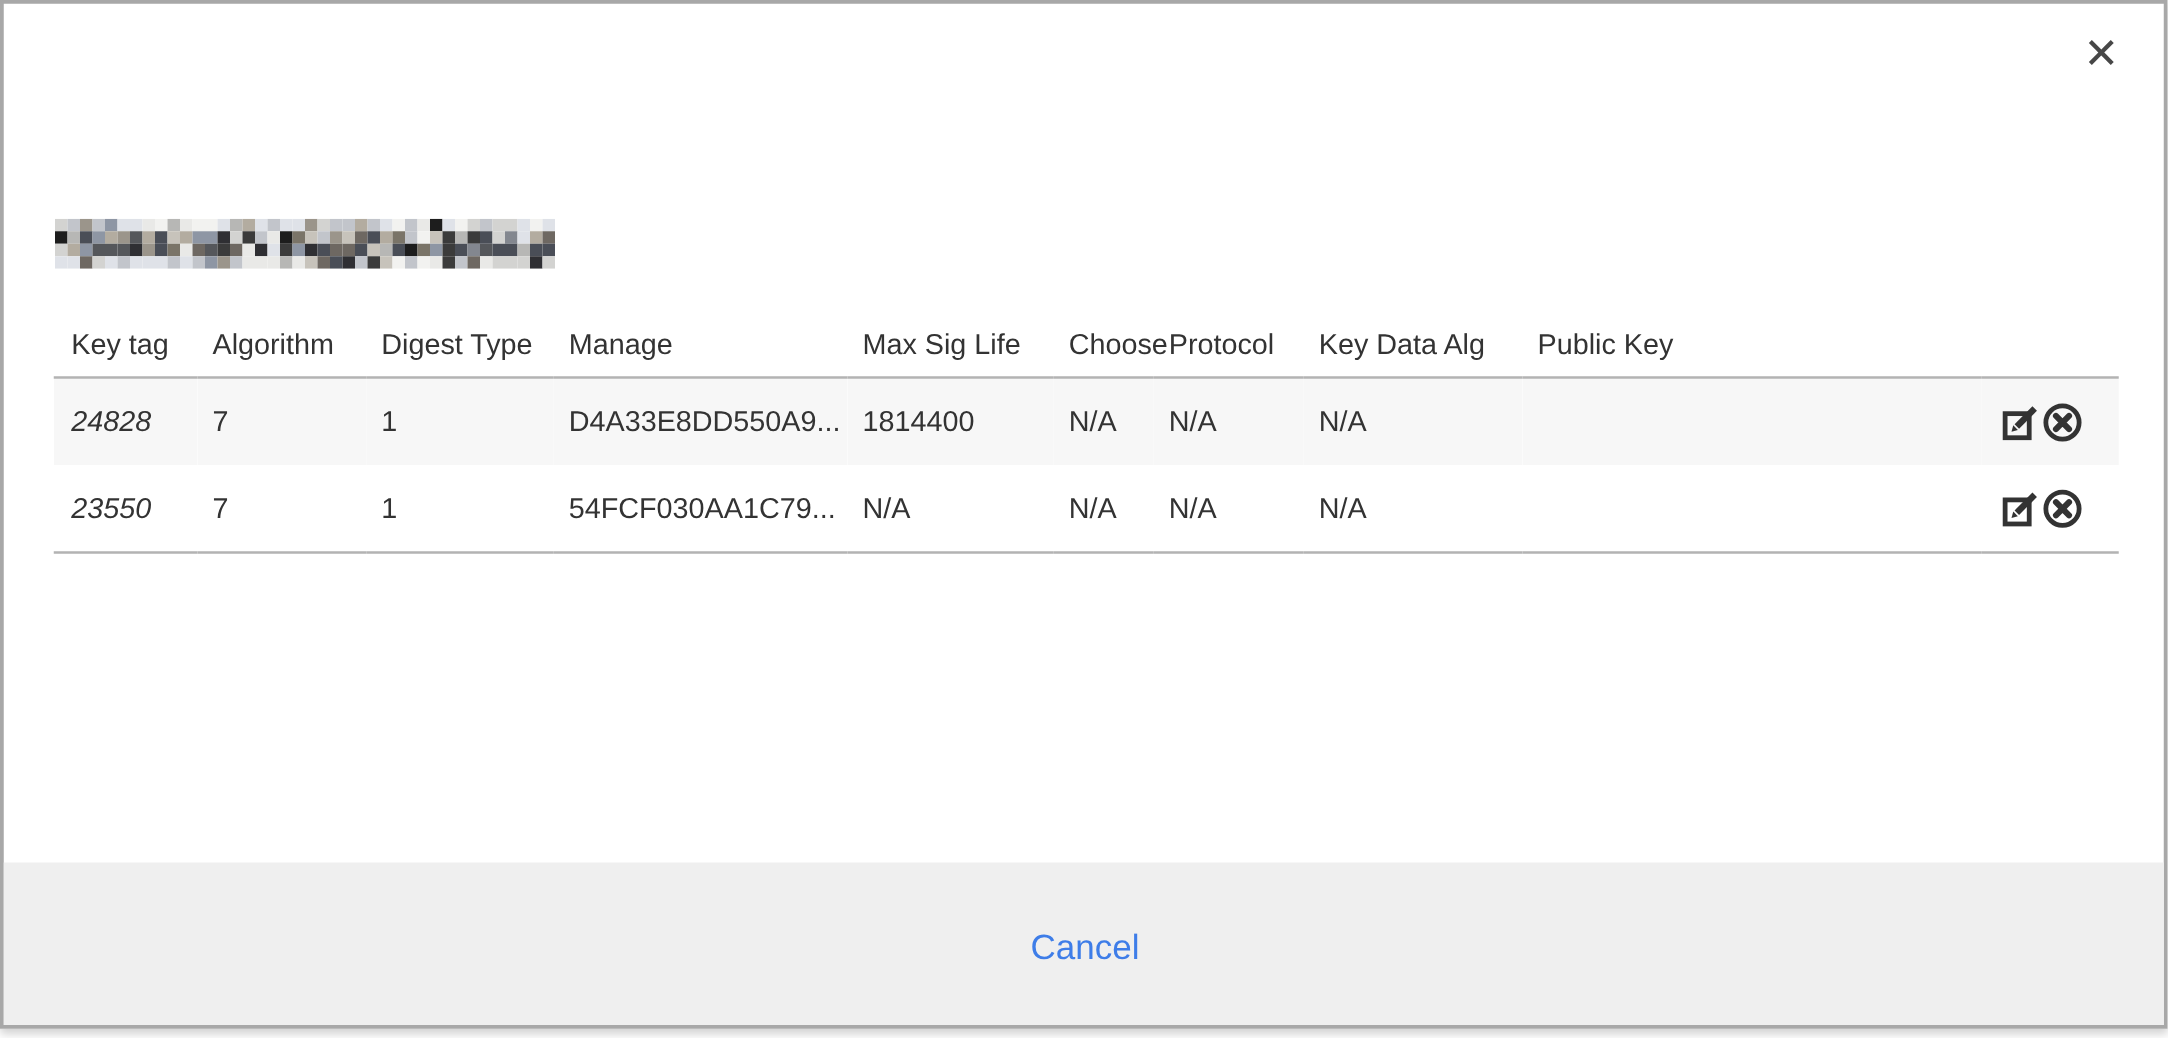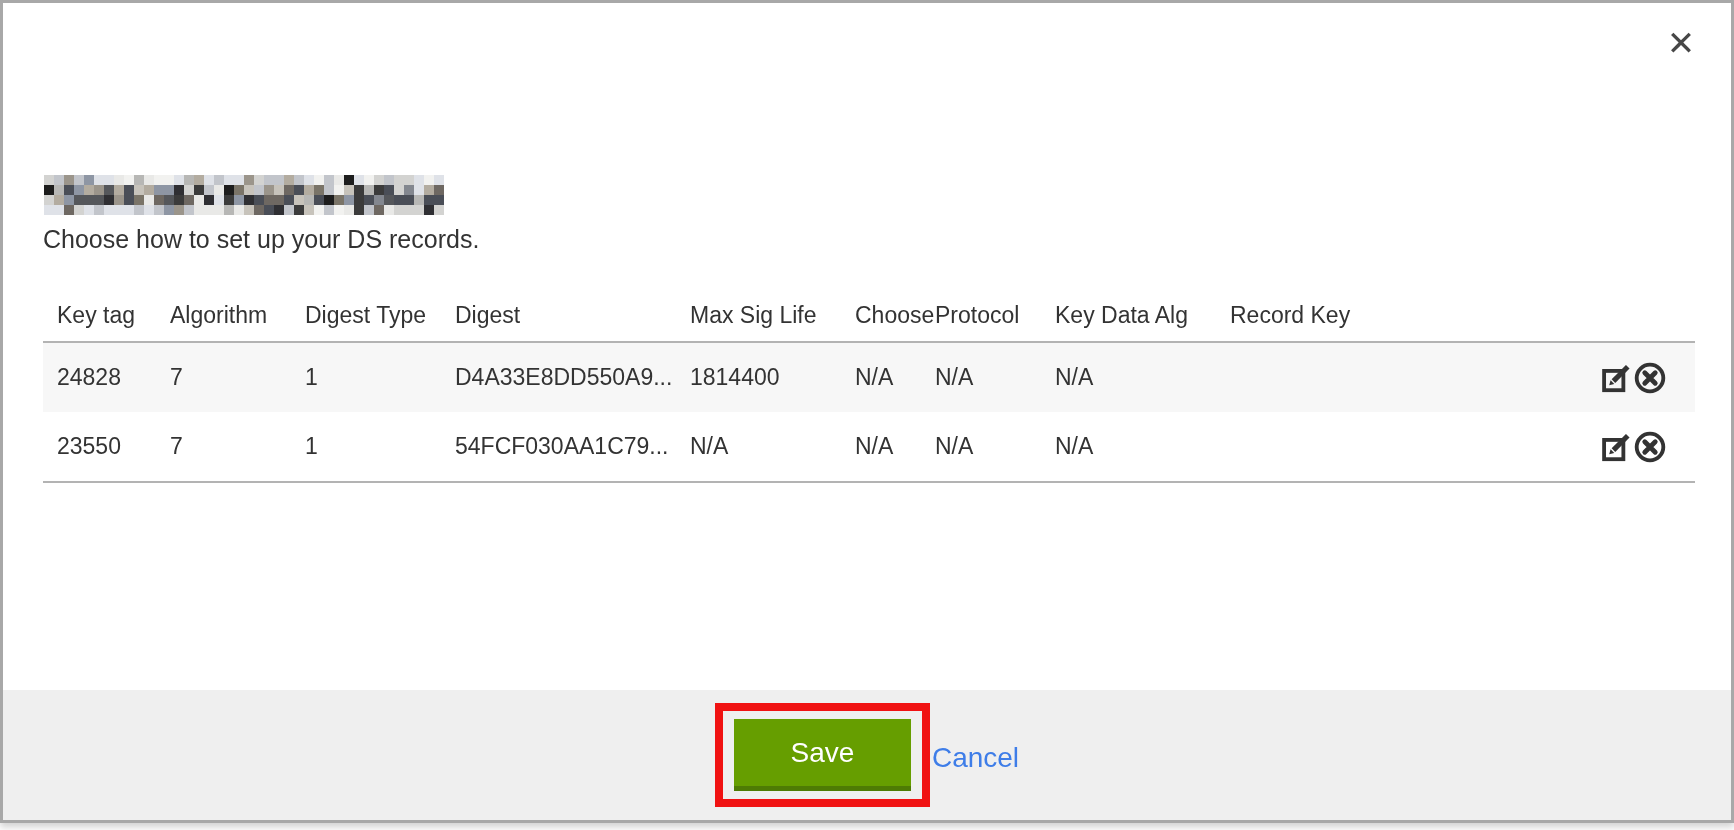--- a/index.html
+++ b/index.html
@@ -53,21 +53,21 @@
     font-size: 23px; font-weight: 400; color: #333333;
     padding: 0 0 6px 12px; white-space: nowrap;
     border-bottom: 2px solid #b3b3b3;
   }
   table.ds-table th:first-child { padding-left: 14px; }
   table.ds-table td {
     height: 70px; vertical-align: middle;
     font-size: 23px; color: #333333;
     padding: 0 0 0 12px; white-space: nowrap; overflow: hidden;
   }
-  table.ds-table td:first-child { padding-left: 14px; }
+  table.ds-table td:first-child { padding-left: 14px; font-style: italic; }
   table.ds-table tbody tr:nth-child(odd) { background: #f7f7f7; }
   td.actions-cell { text-align: right; padding-right: 28px !important; }
   .icon-btn {
     display: inline-block; vertical-align: middle;
     background: none; border: none; padding: 0; cursor: pointer;
     line-height: 0;
   }
   .add-btn {
     display: inline-block;
     margin: 13px 0 0 45px;
@@ -111,46 +111,45 @@
 
 <div class="modal">
 
   <div class="close-btn">
     <span>✕</span>
   </div>
 
 
   <div class="domain-redacted" id="domain-mosaic"><i style="background: rgb(211, 211, 209);"></i><i style="background: rgb(194, 197, 203);"></i><i style="background: rgb(155, 149, 139);"></i><i style="background: rgb(194, 197, 203);"></i><i style="background: rgb(142, 150, 164);"></i><i style="background: rgb(223, 226, 232);"></i><i style="background: rgb(223, 226, 232);"></i><i style="background: rgb(233, 233, 231);"></i><i style="background: rgb(242, 242, 240);"></i><i style="background: rgb(183, 183, 181);"></i><i style="background: rgb(233, 233, 231);"></i><i style="background: rgb(242, 242, 240);"></i><i style="background: rgb(242, 242, 240);"></i><i style="background: rgb(223, 226, 232);"></i><i style="background: rgb(183, 183, 181);"></i><i style="background: rgb(179, 172, 160);"></i><i style="background: rgb(223, 226, 232);"></i><i style="background: rgb(194, 197, 203);"></i><i style="background: rgb(223, 226, 232);"></i><i style="background: rgb(223, 226, 232);"></i><i style="background: rgb(155, 149, 139);"></i><i style="background: rgb(211, 211, 209);"></i><i style="background: rgb(194, 197, 203);"></i><i style="background: rgb(194, 197, 203);"></i><i style="background: rgb(179, 172, 160);"></i><i style="background: rgb(194, 197, 203);"></i><i style="background: rgb(223, 226, 232);"></i><i style="background: rgb(242, 242, 240);"></i><i style="background: rgb(194, 197, 203);"></i><i style="background: rgb(233, 233, 231);"></i><i style="background: rgb(29, 29, 29);"></i><i style="background: rgb(223, 226, 232);"></i><i style="background: rgb(242, 242, 240);"></i><i style="background: rgb(211, 211, 209);"></i><i style="background: rgb(194, 197, 203);"></i><i style="background: rgb(211, 211, 209);"></i><i style="background: rgb(211, 211, 209);"></i><i style="background: rgb(223, 226, 232);"></i><i style="background: rgb(242, 242, 240);"></i><i style="background: rgb(223, 226, 232);"></i><i style="background: rgb(29, 29, 29);"></i><i style="background: rgb(183, 183, 181);"></i><i style="background: rgb(74, 78, 87);"></i><i style="background: rgb(142, 150, 164);"></i><i style="background: rgb(179, 172, 160);"></i><i style="background: rgb(155, 149, 139);"></i><i style="background: rgb(85, 87, 91);"></i><i style="background: rgb(179, 172, 160);"></i><i style="background: rgb(74, 78, 87);"></i><i style="background: rgb(199, 195, 187);"></i><i style="background: rgb(179, 172, 160);"></i><i style="background: rgb(142, 150, 164);"></i><i style="background: rgb(142, 150, 164);"></i><i style="background: rgb(47, 47, 51);"></i><i style="background: rgb(211, 211, 209);"></i><i style="background: rgb(59, 59, 59);"></i><i style="background: rgb(194, 197, 203);"></i><i style="background: rgb(233, 233, 231);"></i><i style="background: rgb(29, 29, 29);"></i><i style="background: rgb(122, 116, 104);"></i><i style="background: rgb(199, 195, 187);"></i><i style="background: rgb(194, 197, 203);"></i><i style="background: rgb(155, 149, 139);"></i><i style="background: rgb(199, 195, 187);"></i><i style="background: rgb(110, 104, 98);"></i><i style="background: rgb(74, 78, 87);"></i><i style="background: rgb(179, 172, 160);"></i><i style="background: rgb(122, 116, 104);"></i><i style="background: rgb(194, 197, 203);"></i><i style="background: rgb(242, 242, 240);"></i><i style="background: rgb(199, 195, 187);"></i><i style="background: rgb(59, 59, 59);"></i><i style="background: rgb(183, 183, 181);"></i><i style="background: rgb(59, 59, 59);"></i><i style="background: rgb(74, 78, 87);"></i><i style="background: rgb(211, 211, 209);"></i><i style="background: rgb(131, 135, 143);"></i><i style="background: rgb(223, 226, 232);"></i><i style="background: rgb(179, 172, 160);"></i><i style="background: rgb(110, 104, 98);"></i><i style="background: rgb(211, 211, 209);"></i><i style="background: rgb(179, 172, 160);"></i><i style="background: rgb(142, 150, 164);"></i><i style="background: rgb(85, 87, 91);"></i><i style="background: rgb(85, 87, 91);"></i><i style="background: rgb(85, 87, 91);"></i><i style="background: rgb(47, 47, 51);"></i><i style="background: rgb(155, 149, 139);"></i><i style="background: rgb(74, 78, 87);"></i><i style="background: rgb(122, 116, 104);"></i><i style="background: rgb(233, 233, 231);"></i><i style="background: rgb(110, 104, 98);"></i><i style="background: rgb(85, 87, 91);"></i><i style="background: rgb(59, 59, 59);"></i><i style="background: rgb(110, 104, 98);"></i><i style="background: rgb(233, 233, 231);"></i><i style="background: rgb(47, 47, 51);"></i><i style="background: rgb(223, 226, 232);"></i><i style="background: rgb(59, 59, 59);"></i><i style="background: rgb(142, 150, 164);"></i><i style="background: rgb(47, 47, 51);"></i><i style="background: rgb(74, 78, 87);"></i><i style="background: rgb(110, 104, 98);"></i><i style="background: rgb(110, 104, 98);"></i><i style="background: rgb(74, 78, 87);"></i><i style="background: rgb(199, 195, 187);"></i><i style="background: rgb(183, 183, 181);"></i><i style="background: rgb(74, 78, 87);"></i><i style="background: rgb(29, 29, 29);"></i><i style="background: rgb(122, 116, 104);"></i><i style="background: rgb(142, 150, 164);"></i><i style="background: rgb(59, 59, 59);"></i><i style="background: rgb(74, 78, 87);"></i><i style="background: rgb(131, 135, 143);"></i><i style="background: rgb(85, 87, 91);"></i><i style="background: rgb(74, 78, 87);"></i><i style="background: rgb(74, 78, 87);"></i><i style="background: rgb(183, 183, 181);"></i><i style="background: rgb(74, 78, 87);"></i><i style="background: rgb(74, 78, 87);"></i><i style="background: rgb(223, 226, 232);"></i><i style="background: rgb(223, 226, 232);"></i><i style="background: rgb(110, 104, 98);"></i><i style="background: rgb(211, 211, 209);"></i><i style="background: rgb(223, 226, 232);"></i><i style="background: rgb(194, 197, 203);"></i><i style="background: rgb(223, 226, 232);"></i><i style="background: rgb(223, 226, 232);"></i><i style="background: rgb(223, 226, 232);"></i><i style="background: rgb(194, 197, 203);"></i><i style="background: rgb(223, 226, 232);"></i><i style="background: rgb(194, 197, 203);"></i><i style="background: rgb(142, 150, 164);"></i><i style="background: rgb(155, 149, 139);"></i><i style="background: rgb(194, 197, 203);"></i><i style="background: rgb(233, 233, 231);"></i><i style="background: rgb(233, 233, 231);"></i><i style="background: rgb(233, 233, 231);"></i><i style="background: rgb(183, 183, 181);"></i><i style="background: rgb(233, 233, 231);"></i><i style="background: rgb(199, 195, 187);"></i><i style="background: rgb(110, 104, 98);"></i><i style="background: rgb(74, 78, 87);"></i><i style="background: rgb(47, 47, 51);"></i><i style="background: rgb(194, 197, 203);"></i><i style="background: rgb(59, 59, 59);"></i><i style="background: rgb(199, 195, 187);"></i><i style="background: rgb(242, 242, 240);"></i><i style="background: rgb(194, 197, 203);"></i><i style="background: rgb(242, 242, 240);"></i><i style="background: rgb(233, 233, 231);"></i><i style="background: rgb(59, 59, 59);"></i><i style="background: rgb(194, 197, 203);"></i><i style="background: rgb(110, 104, 98);"></i><i style="background: rgb(233, 233, 231);"></i><i style="background: rgb(211, 211, 209);"></i><i style="background: rgb(211, 211, 209);"></i><i style="background: rgb(211, 211, 209);"></i><i style="background: rgb(47, 47, 51);"></i><i style="background: rgb(211, 211, 209);"></i></div>
 
-  <p class="instruction">Choose how to set up your DS records.</p>
 
   <table class="ds-table">
     <colgroup>
       <col style="width:115px">
         <col style="width:135px">
         <col style="width:150px">
       <col style="width:235px">
         <col style="width:165px">
         <col style="width:80px">
       <col style="width:120px">
         <col style="width:175px">
         <col style="width:367px">
       <col style="width:110px">
     </colgroup>
     <thead>
         <tr id="header-row">
           <th>Key tag</th>
           <th>Algorithm</th>
           <th>Digest Type</th>
-          <th>Digest</th>
+          <th>Manage</th>
           <th>Max Sig Life</th>
           <th>Choose</th>
           <th>Protocol</th>
           <th>Key Data Alg</th>
-          <th>Record Key</th>
+          <th>Public Key</th>
           <th></th>
         </tr>
       </thead>
     <tbody id="table-body">
         <tr>
           <td>24828</td>
           <td>7</td>
           <td>1</td>
           <td>D4A33E8DD550A9...</td>
           <td>1814400</td>
@@ -184,19 +183,16 @@
               </svg></button><button class="icon-btn"><svg width="34" height="34" viewBox="0 0 24 24">
                 <circle cx="12" cy="12" r="9.4" fill="none" stroke="#333" stroke-width="2.7"></circle>
                 <path d="M8.3 8.3 L15.7 15.7 M15.7 8.3 L8.3 15.7" stroke="#333" stroke-width="3.4" stroke-linecap="round"></path>
               </svg></button></td>
         </tr>
       </tbody>
   </table>
 
 
   <div class="footer">
-    <div class="save-highlight">
-      <button class="save-btn">Save</button>
-    </div>
     <a class="cancel-link">Cancel</a>
   </div>
 
 </div>
 
 </body></html>

